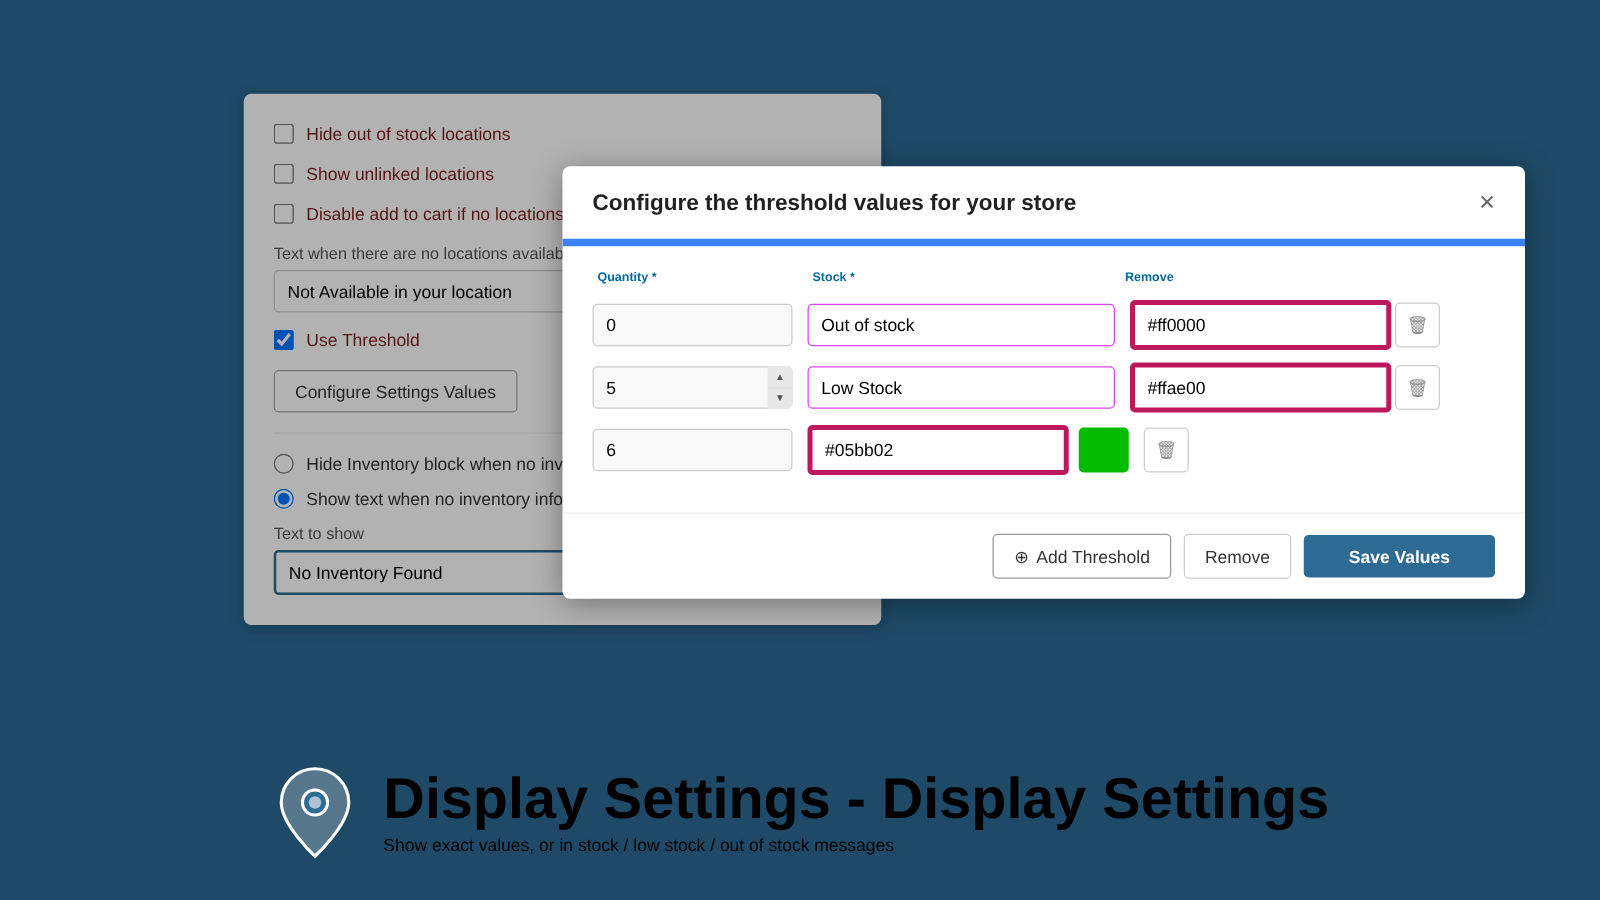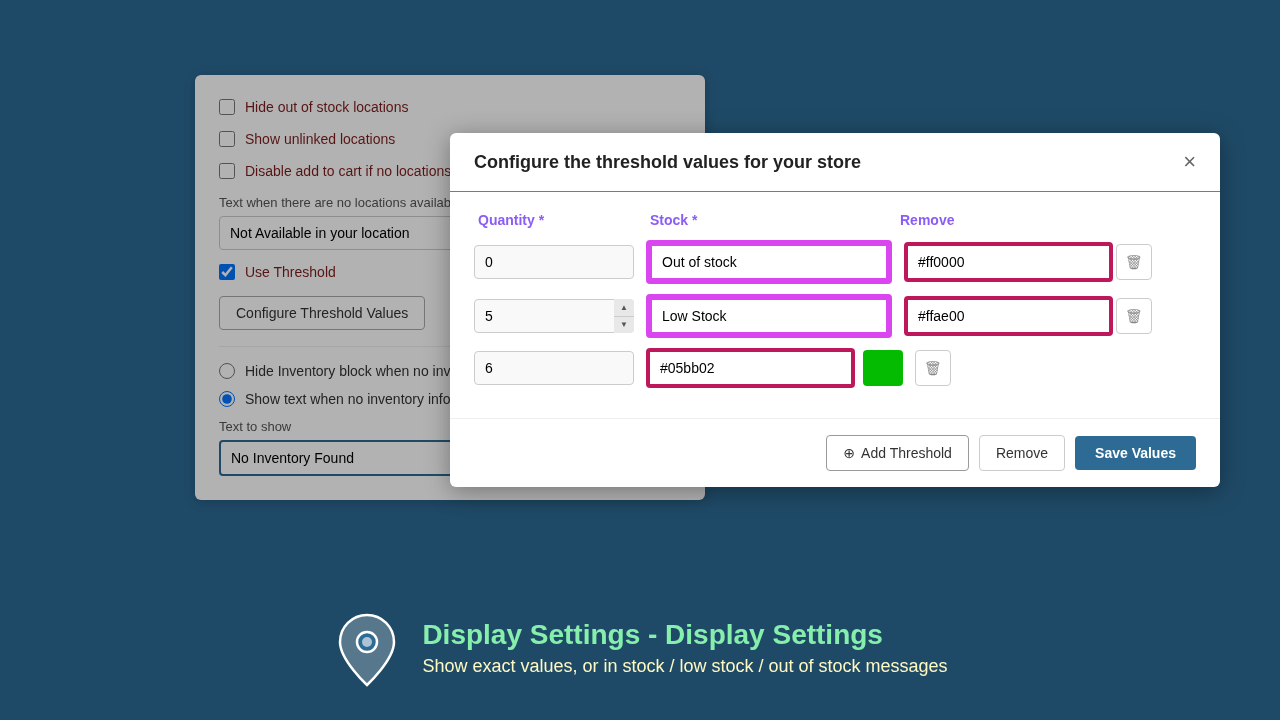--- a/index.html
+++ b/index.html
@@ -121,21 +121,21 @@
       border-radius: 6px;
       box-shadow: 0 4px 24px rgba(0,0,0,0.35);
       overflow: hidden;
     }
 
     .modal-header {
       display: flex;
       align-items: center;
       justify-content: space-between;
       padding: 18px 24px;
-      border-bottom: 1px solid #3b82f6;
+      border-bottom: 6px solid #3b82f6;
     }
     .modal-title {
       font-size: 18px;
       font-weight: 600;
       color: #222;
     }
     .modal-close {
       background: none;
       border: none;
       font-size: 22px;
@@ -153,23 +153,23 @@
       width: 100%;
     }
     .table-header {
       display: grid;
       grid-template-columns: 160px 1fr 200px 80px;
       gap: 12px;
       margin-bottom: 12px;
       padding: 0 4px;
     }
     .table-header-cell {
-      font-size: 14px;
+      font-size: 10px;
       font-weight: 600;
-      color: #8b5cf6;
+      color: #0369a1;
     }
 
     
     .threshold-row {
       display: grid;
       grid-template-columns: 160px 1fr 200px 80px;
       gap: 12px;
       margin-bottom: 10px;
       align-items: center;
     }
@@ -211,21 +211,21 @@
       border-radius: 0 4px 0 0;
       border-bottom: 1px solid #ccc;
     }
     .qty-spinner-btn:last-child {
       border-radius: 0 0 4px 0;
     }
 
     .text-show-input {
       width: 100%;
       padding: 8px 10px;
-      border: 6px solid #d946ef;
+      border: 1px solid #d946ef;
       border-radius: 4px;
       font-size: 14px;
     }
 
     .color-wrapper {
       display: flex;
       align-items: center;
       gap: 8px;
     }
     .color-hex-input {
@@ -282,21 +282,21 @@
     .cancel-btn {
       padding: 9px 16px;
       border: 1px solid #ccc;
       background: #fff;
       border-radius: 4px;
       font-size: 14px;
       cursor: pointer;
       color: #333;
     }
     .save-btn {
-      padding: 9px 20px;
+      padding: 9px 36px;
       background: #2d6a94;
       border: none;
       border-radius: 4px;
       font-size: 14px;
       cursor: pointer;
       color: #fff;
       font-weight: 600;
     }
 
     
@@ -309,27 +309,27 @@
       justify-content: center;
       gap: 20px;
     }
 
     .brand-icon {
       width: 70px;
       height: 80px;
     }
 
     .brand-text h1 {
-      font-size: 28px;
+      font-size: 46px;
       font-weight: 700;
-      color: #86efac;
+      color: #000000;
     }
     .brand-text p {
-      font-size: 18px;
-      color: #fef9c3;
+      font-size: 14px;
+      color: #000000;
       line-height: 1.7;
     }
   </style>
 </head>
 <body>
 
 <div class="bg-panel">
   <div class="checkbox-row">
     <input type="checkbox" id="hide-oos" style="">
     <label for="hide-oos">Hide out of stock locations</label>
@@ -343,21 +343,21 @@
     <label for="disable-add">Disable add to cart if no locations are av...</label>
   </div>
 
   <div class="text-label">Text when there are no locations available</div>
   <input type="text" class="text-input" value="Not Available in your location" style="">
 
   <div class="checkbox-row">
     <input type="checkbox" id="use-threshold" checked="" style="">
     <label for="use-threshold">Use Threshold</label>
   </div>
-  <button class="configure-btn">Configure Threshold Values</button>
+  <button class="configure-btn">Configure Settings Values</button>
 
   <hr class="section-divider">
 
   <div class="radio-row">
     <input type="radio" name="inv-display" id="hide-inv" style="">
     <label for="hide-inv">Hide Inventory block when no inventory...</label>
   </div>
   <div class="radio-row">
     <input type="radio" name="inv-display" id="show-text" checked="" style="">
     <label for="show-text">Show text when no inventory informatio...</label>

